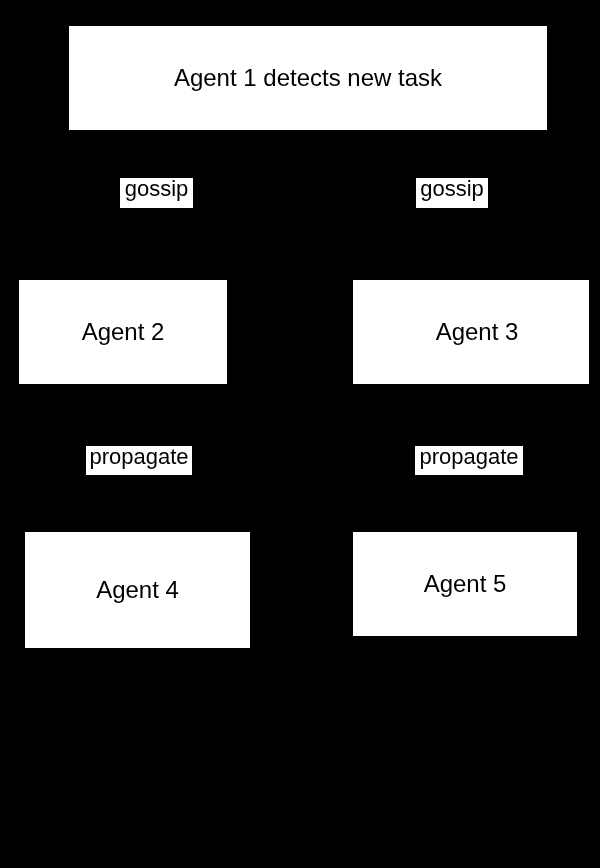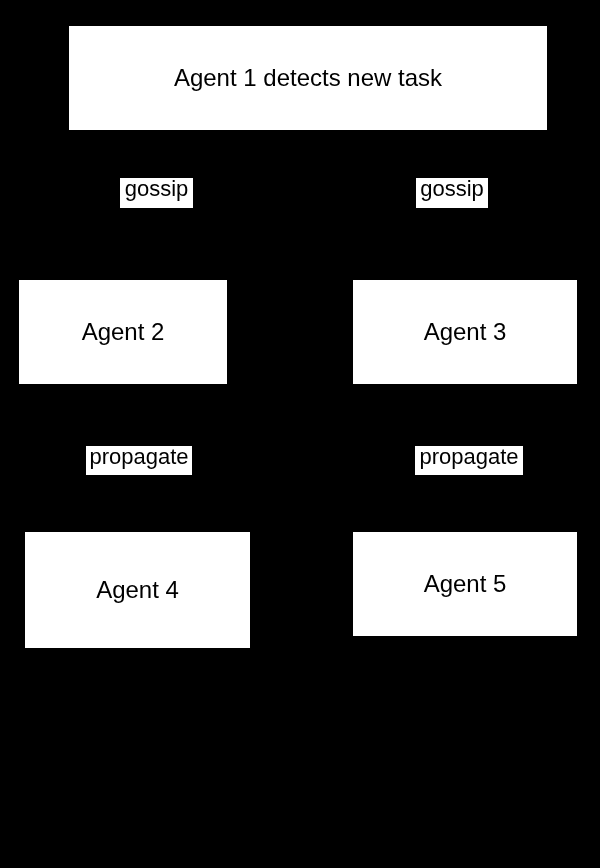--- a/index.html
+++ b/index.html
@@ -32,21 +32,21 @@
     color: #000000;
     display: flex;
     justify-content: center;
     font-size: 22px;
     line-height: 1;
     white-space: nowrap;
   }
   
   .n-agent1 { left: 69px;  top: 26px;  width: 478px; height: 104px; }
   .n-agent2 { left: 19px;  top: 280px; width: 208px; height: 104px; }
-  .n-agent3 { left: 353px; top: 280px; width: 224px; height: 104px; }
+  .n-agent3 { left: 353px; top: 280px; width: 224px; height: 104px; padding-left: 12px; }
   .n-agent4 { left: 25px;  top: 532px; width: 225px; height: 116px; }
   .n-agent5 { left: 353px; top: 532px; width: 224px; height: 104px; text-align: center; }
   .n-all    { left: 124px; top: 741px; width: 356px; height: 102px; }
   
   .l-gossip-left     { left: 120px; top: 178px; width: 73px;  height: 30px; }
   .l-gossip-right    { left: 416px; top: 178px; width: 72px;  height: 30px; }
   .l-propagate-left  { left: 86px;  top: 446px; width: 106px; height: 29px; }
   .l-propagate-right { left: 415px; top: 446px; width: 108px; height: 29px; }
 </style>
 </head>

